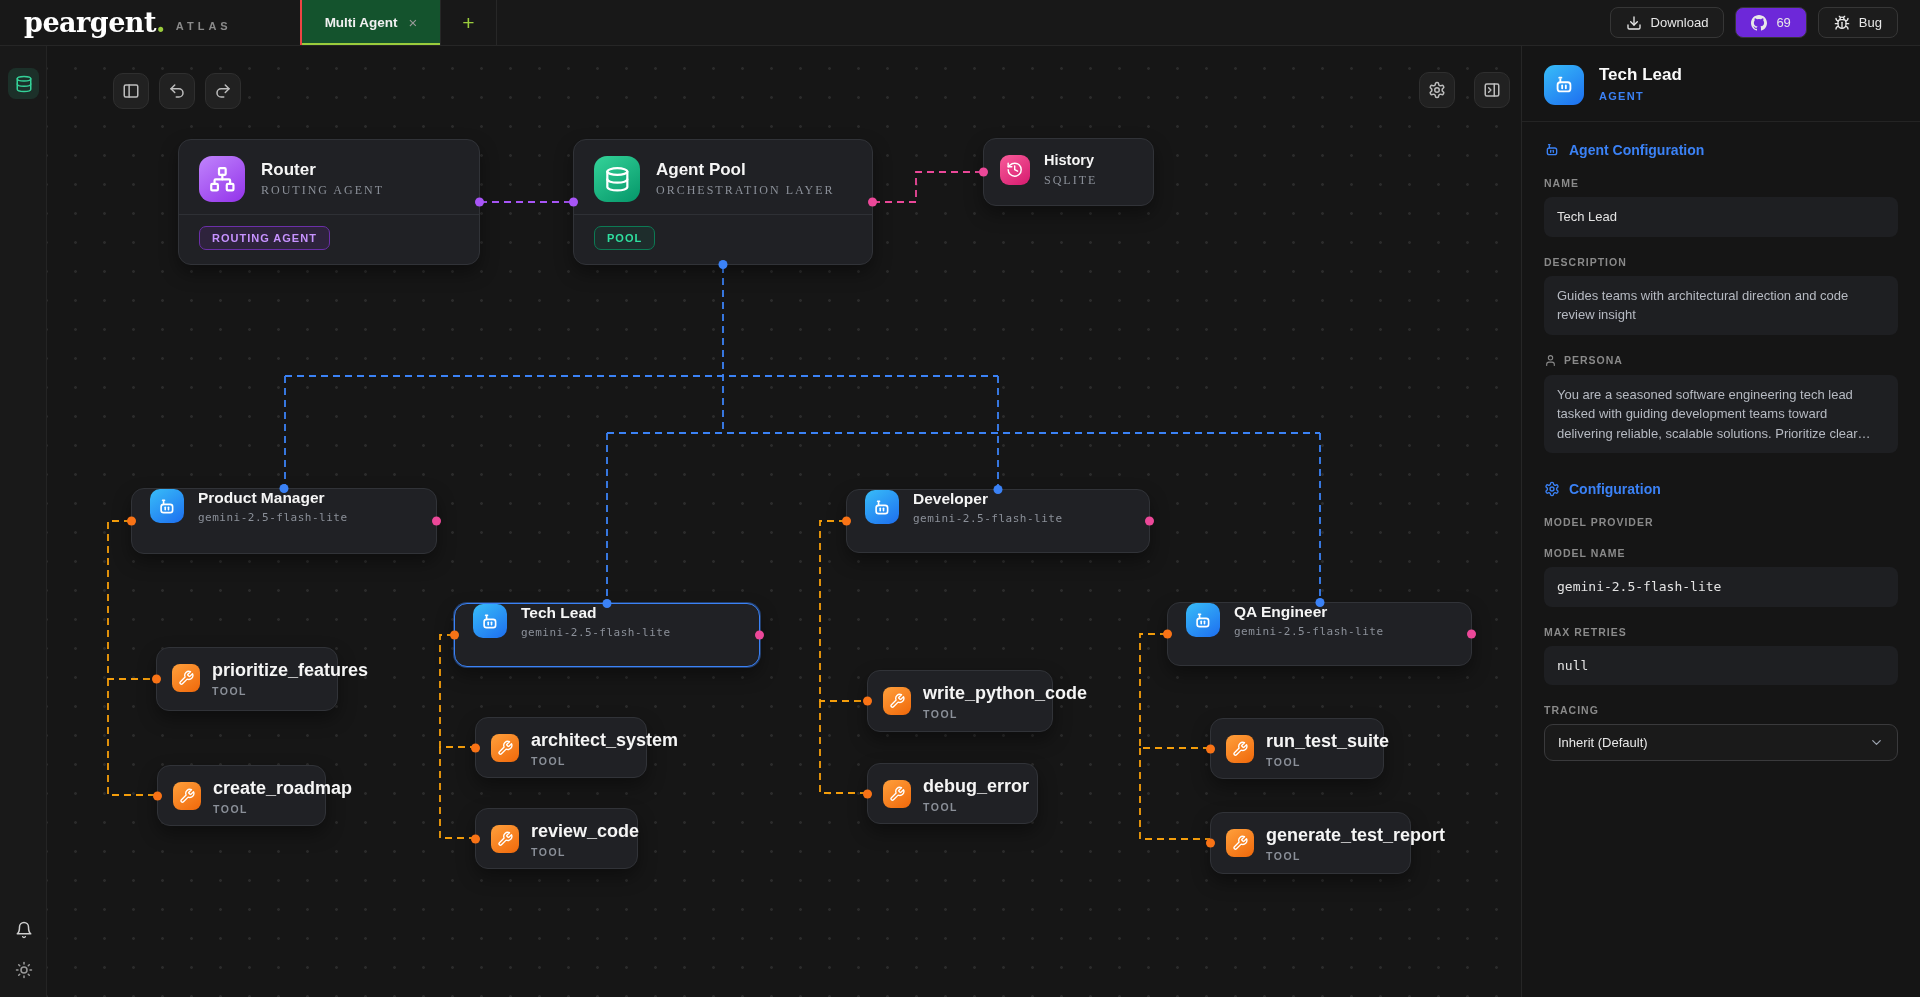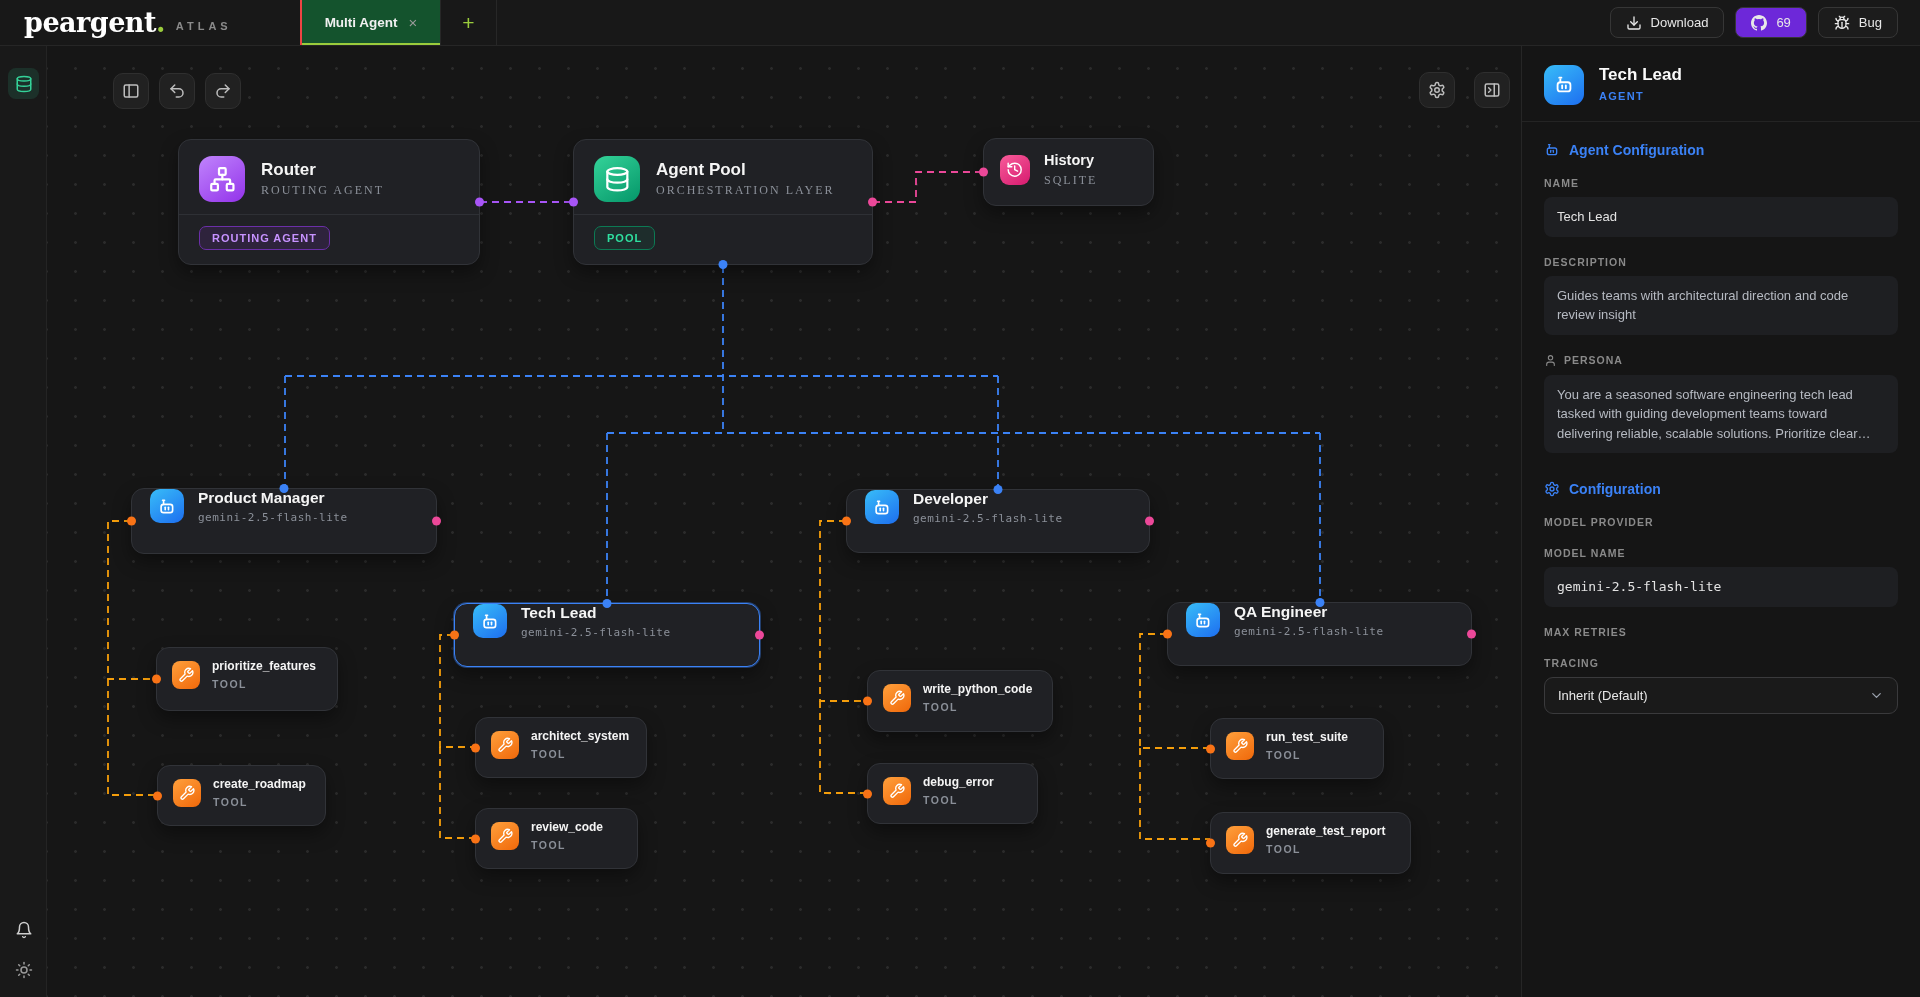--- a/index.html
+++ b/index.html
@@ -52,21 +52,21 @@
   .nicon svg { width:58%; height:58%; }
   .g-purple { background:linear-gradient(145deg,#c084fc,#9333ea); }
   .g-green  { background:linear-gradient(145deg,#34d399,#059669); }
   .g-pink   { background:linear-gradient(145deg,#f85c9a,#d61a6f); }
   .g-blue   { background:linear-gradient(145deg,#38bdf8,#1d6ef0); }
   .g-orange { background:linear-gradient(145deg,#ffa03c,#f0680a); }
   .ntitle { font-weight:700; color:#f5f5f5; line-height:1.15; }
   .big .ntitle { font-size:17px; }
   .agent .ntitle { font-size:15.5px; }
   .hist .ntitle { font-size:14.5px; }
-  .tool .ntitle { font-size:12px; }
+  .tool .ntitle { font-size:18px; }
   .nsub { color:#8b9099; margin-top:4px; }
   .nsub.role { font-family:Liberation Serif, serif; font-size:12px; letter-spacing:2px; }
   .nsub.model { font-family:"DejaVu Sans Mono","Liberation Mono",monospace; font-size:11px; letter-spacing:.5px; }
   .nsub.ttool { font-size:10.5px; letter-spacing:1.5px; font-weight:700; }
   .nfoot { border-top:1px solid #2e3035; padding:11px 20px 0; }
   .nbadge { display:inline-block; padding:5px 12px; border-radius:7px; font-size:11px; font-weight:700; letter-spacing:1px; }
   .nbadge.purple { color:#c792ff; border:1px solid #6b2fa8; background:rgba(147,51,234,.12); }
   .nbadge.green  { color:#2fe0a0; border:1px solid #0c7a54; background:rgba(16,185,129,.08); }
   .ndot { position:absolute; width:9px; height:9px; border-radius:50%; z-index:5; cursor:crosshair; }
   .d-left   { left:-5px;  top:50%; transform:translateY(-50%); }
@@ -612,20 +612,21 @@
       </div>
 
     <div class="flabel">
         <span>MODEL NAME</span>
       </div>
     <div class="field mono">gemini-2.5-flash-lite</div>
 
     <div class="flabel">
         <span>MAX RETRIES</span>
       </div>
+    <div class="field mono">null</div>
 
     <div class="flabel">
         <span>TRACING</span>
       </div>
     <div class="select">
       <span>Inherit (Default)</span>
       <svg>
           <use href="#sym-chev-down"></use>
         </svg>
     </div>

